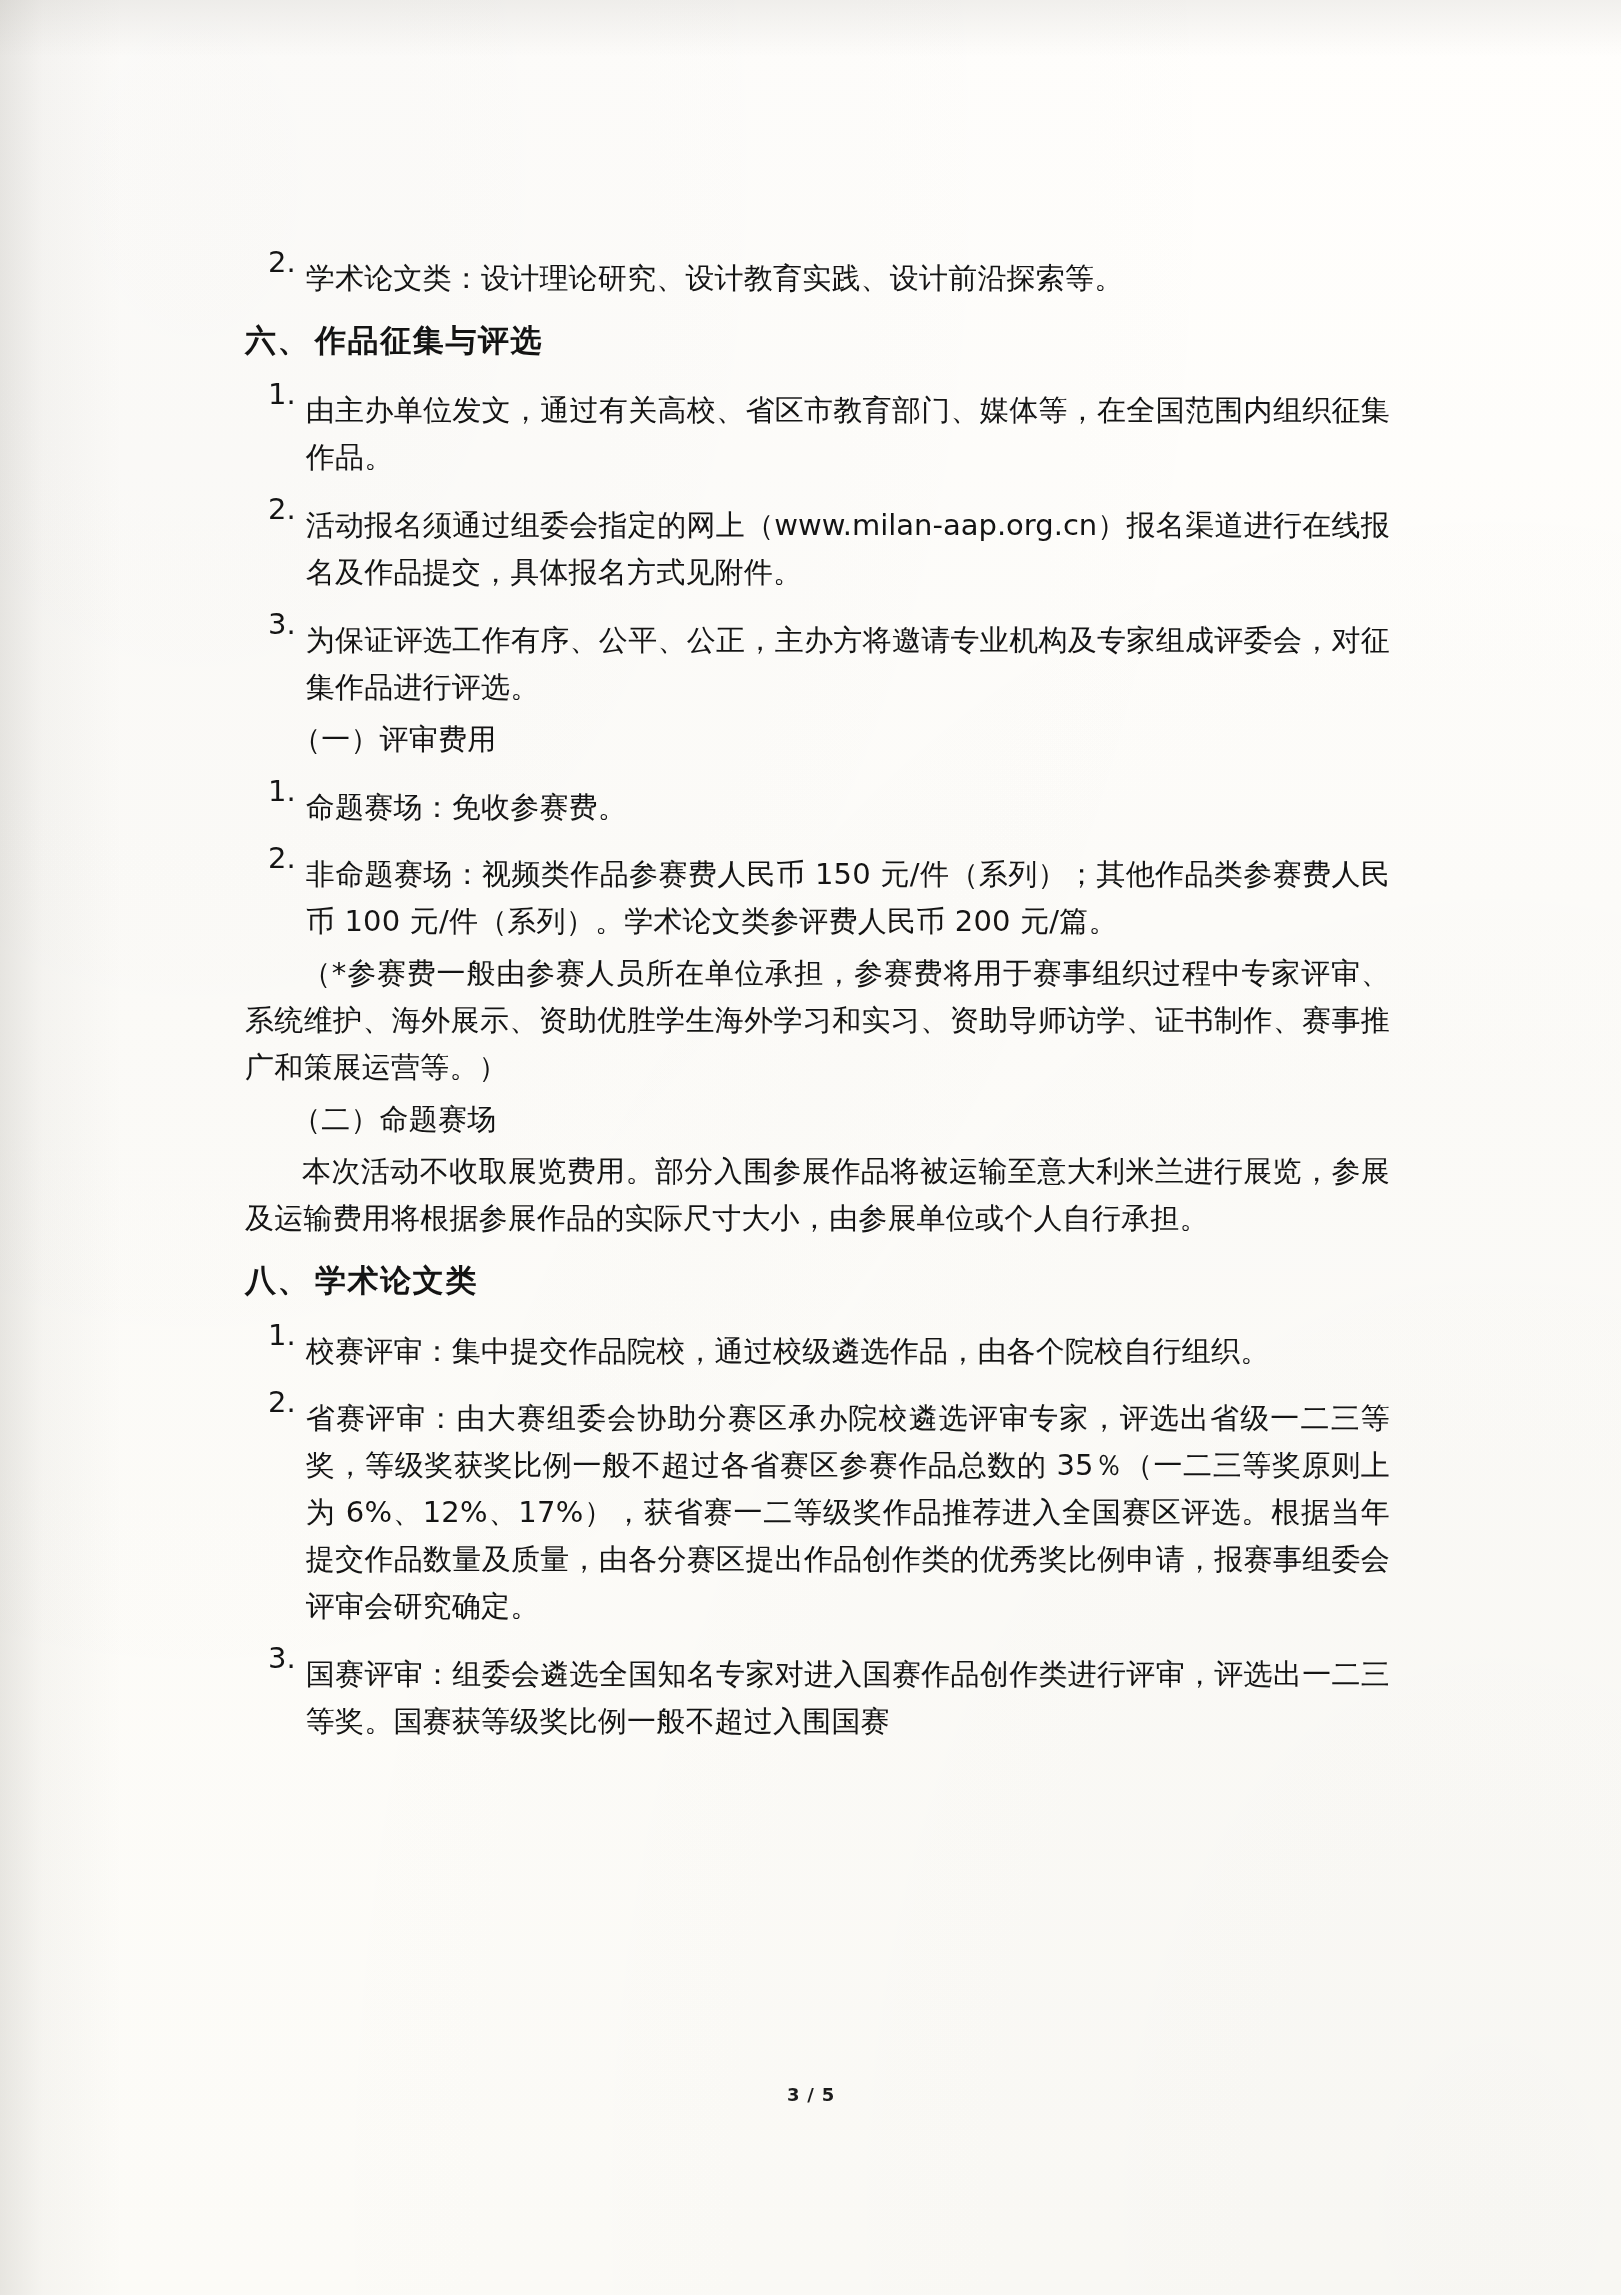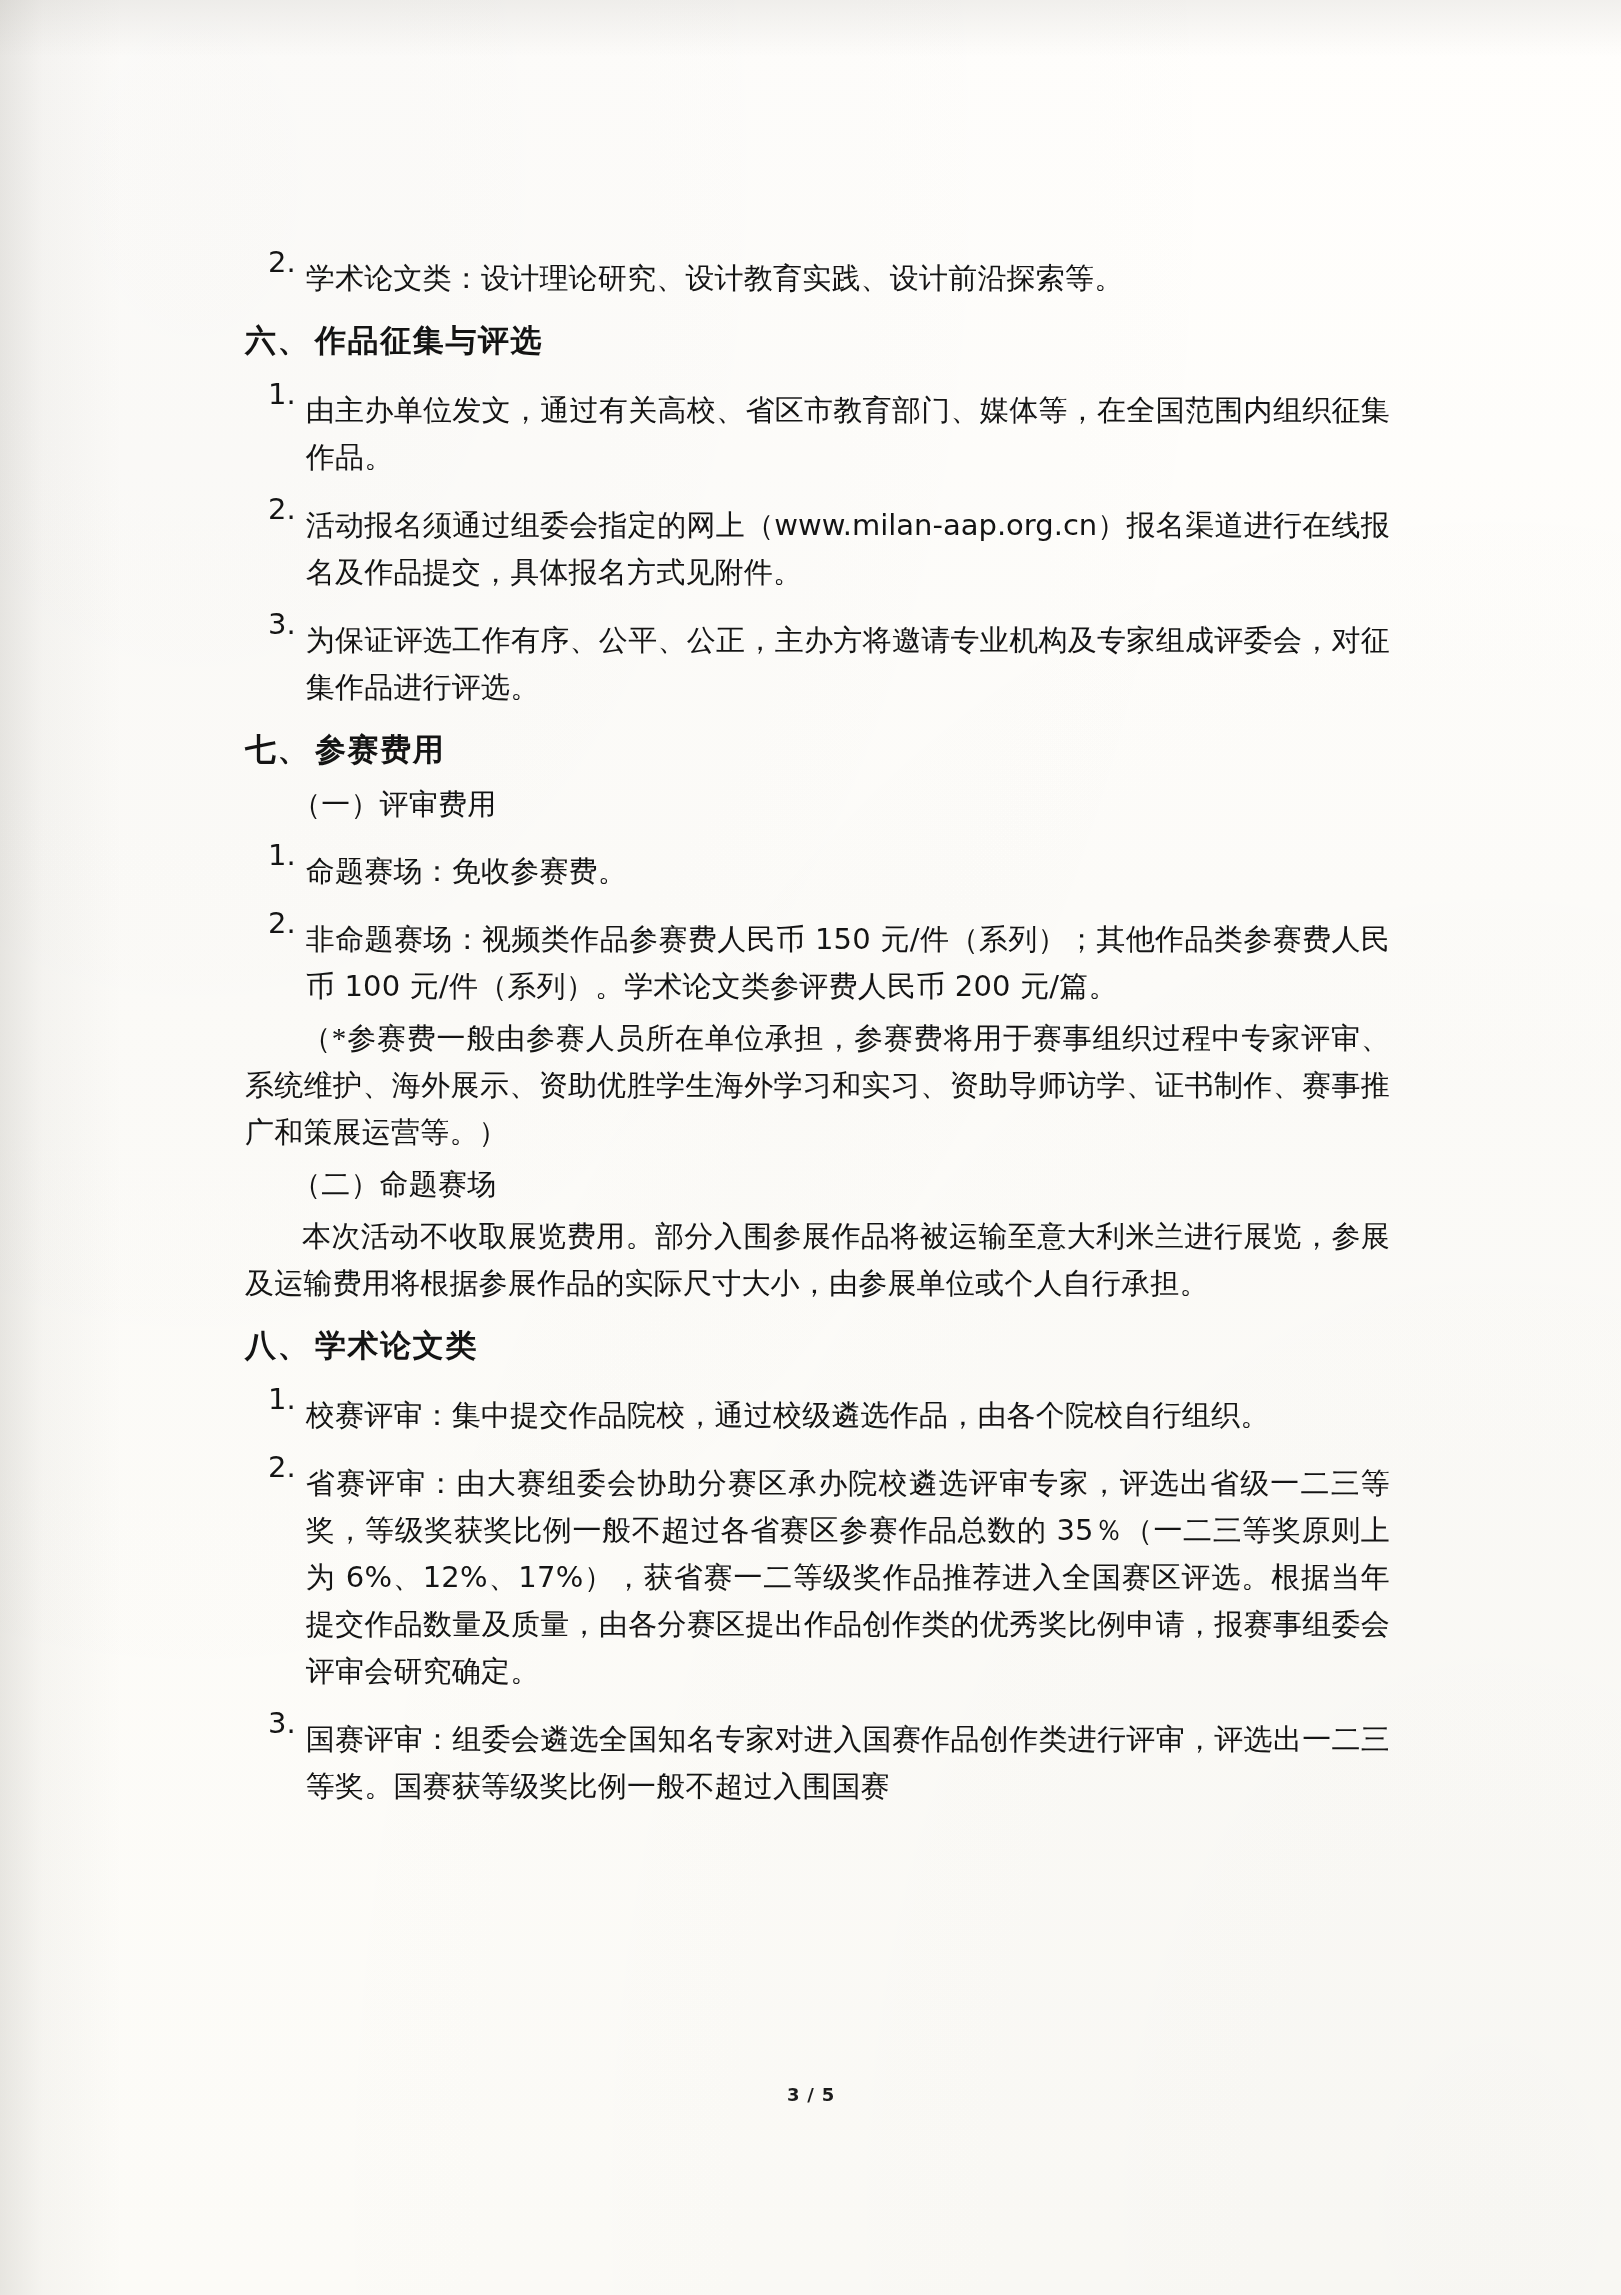--- a/index.html
+++ b/index.html
@@ -81,21 +81,20 @@
     min-width: 70px;
   }
   .sub {
     margin: 4.9px 0 4.9px 0;
     padding-left: 0;
   }
   .para {
     text-align: justify;
     text-justify: inter-ideograph;
     margin: 3.3px 0 3.3px 0;
-    font-family: Liberation Serif, serif;
   }
   .para.firstind {
     text-indent: 57px;
   }
   .url {
     font-family: "DejaVu Sans", "Liberation Sans", sans-serif;
     letter-spacing: 0px;
   }
   .footer {
     position: absolute;
@@ -139,23 +138,20 @@
     <div class="li">
       <span class="num">2.</span>
       <span class="txt"><span>活动报名须通过组委会指定的网上（</span><span class="url">www.milan-aap.org.cn</span><span>）报名渠道进行在线报名及作品提交，具体报名方式见附件。</span></span>
     </div>
 
     <div class="li">
       <span class="num">3.</span>
       <span class="txt">为保证评选工作有序、公平、公正，主办方将邀请专业机构及专家组成评委会，对征集作品进行评选。</span>
     </div>
 
-    <div class="heading">
-      <span class="hnum">七、</span><span>参赛费用</span>
-    </div>
 
     <div class="sub ml-sub">（一）评审费用</div>
 
     <div class="li">
       <span class="num">1.</span>
       <span class="txt">命题赛场：免收参赛费。</span>
     </div>
 
     <div class="li">
       <span class="num">2.</span>

